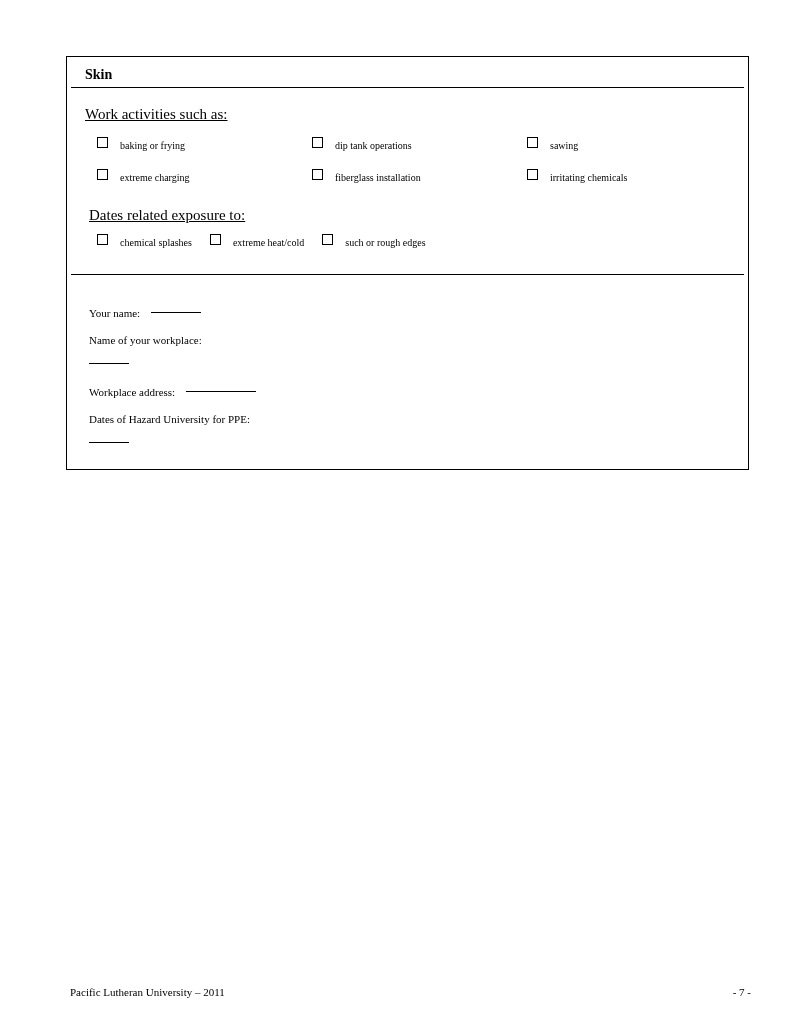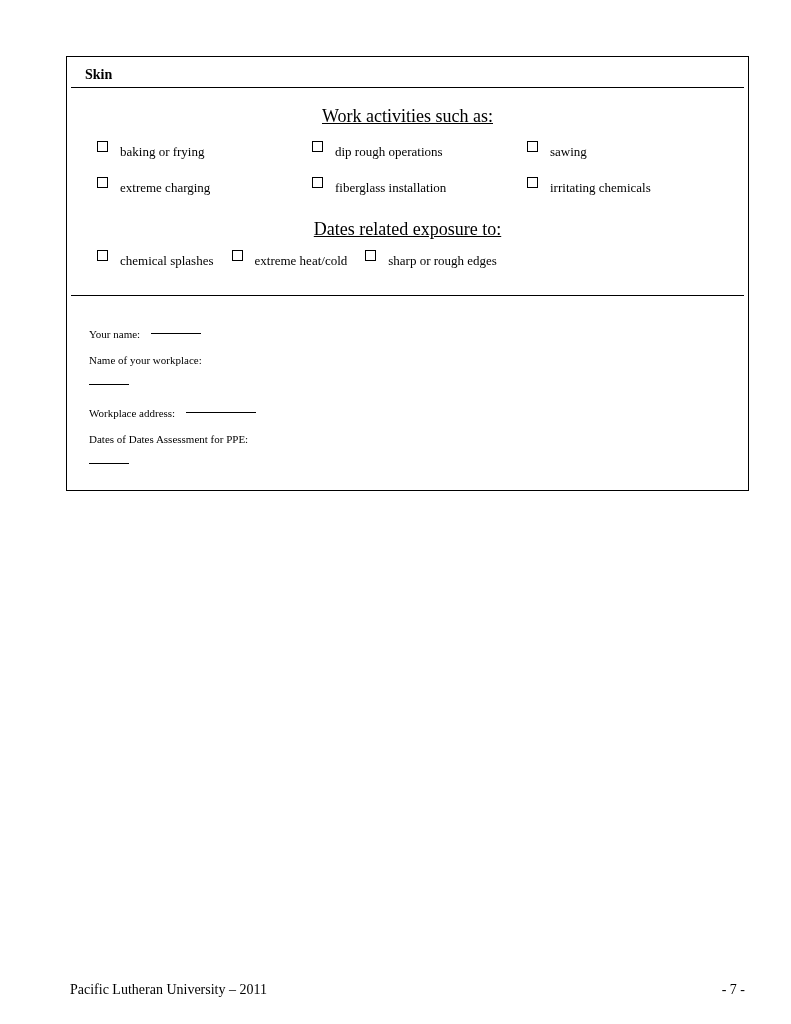--- a/index.html
+++ b/index.html
@@ -43,44 +43,43 @@
       font-family: "Times New Roman", Times, serif;
     }
 
     .skin-body {
       padding: 10px 10px 12px 10px;
       border-bottom: 1.5px solid #000000;
     }
 
     .section-label {
       text-decoration: underline;
-      font-size: 18px;
+      font-size: 15px;
       margin-bottom: 4px;
       display: block;
-      text-align: center;
     }
 
     .checkbox-grid {
       display: grid;
       grid-template-columns: 1fr 1fr 1fr;
       gap: 0;
       margin-bottom: 10px;
     }
 
     .checkbox-col {
       display: flex;
       flex-direction: column;
       gap: 2px;
     }
 
     .checkbox-item {
       display: flex;
       align-items: flex-start;
       gap: 4px;
-      font-size: 13px;
+      font-size: 10px;
       line-height: 1.4;
     }
 
     .checkbox-box {
       width: 11px;
       height: 11px;
       border: 1px solid #000000;
       display: inline-block;
       flex-shrink: 0;
       margin-top: 2px;
@@ -127,24 +126,24 @@
       border-bottom: 1px solid #000000;
       width: 40px;
       height: 14px;
       margin-top: 2px;
     }
 
     .footer {
       position: absolute;
       bottom: 30px;
       left: 50px;
-      right: 50px;
+      right: 44px;
       display: flex;
       justify-content: space-between;
-      font-size: 14px;
+      font-size: 11px;
       font-family: "Times New Roman", Times, serif;
     }
   </style>
 </head>
 <body>
 
 <div class="page">
 
   <div class="outer-box">
 
@@ -165,21 +164,21 @@
           </div>
           <div class="checkbox-item">
             <span class="checkbox-box"></span>
             <span>extreme charging</span>
           </div>
         </div>
 
         <div class="checkbox-col">
           <div class="checkbox-item">
             <span class="checkbox-box"></span>
-            <span>dip rough operations</span>
+            <span>dip tank operations</span>
           </div>
           <div class="checkbox-item">
             <span class="checkbox-box"></span>
             <span>fiberglass installation</span>
           </div>
         </div>
 
         <div class="checkbox-col">
           <div class="checkbox-item">
             <span class="checkbox-box"></span>
@@ -199,21 +198,21 @@
           <div class="checkbox-item">
             <span class="checkbox-box"></span>
             <span>chemical splashes</span>
           </div>
           <div class="checkbox-item">
             <span class="checkbox-box"></span>
             <span>extreme heat/cold</span>
           </div>
           <div class="checkbox-item">
             <span class="checkbox-box"></span>
-            <span>sharp or rough edges</span>
+            <span>such or rough edges</span>
           </div>
         </div>
       </div>
 
     </div>
 
     <div class="form-section">
 
       <div class="form-row">
         <span>Your name:</span>
@@ -224,21 +223,21 @@
         <span>Name of your workplace:</span>
         <span class="standalone-underline"></span>
       </div>
 
       <div class="form-row">
         <span>Workplace address:</span>
         <span class="underline-field-wide"></span>
       </div>
 
       <div class="form-row">
-        <span>Dates of Dates Assessment for PPE:</span>
+        <span>Dates of Hazard University for PPE:</span>
         <span class="standalone-underline"></span>
       </div>
 
     </div>
 
   </div>
 
   <div class="footer">
     <span>Pacific Lutheran University – 2011</span>
     <span>- 7 -</span>

